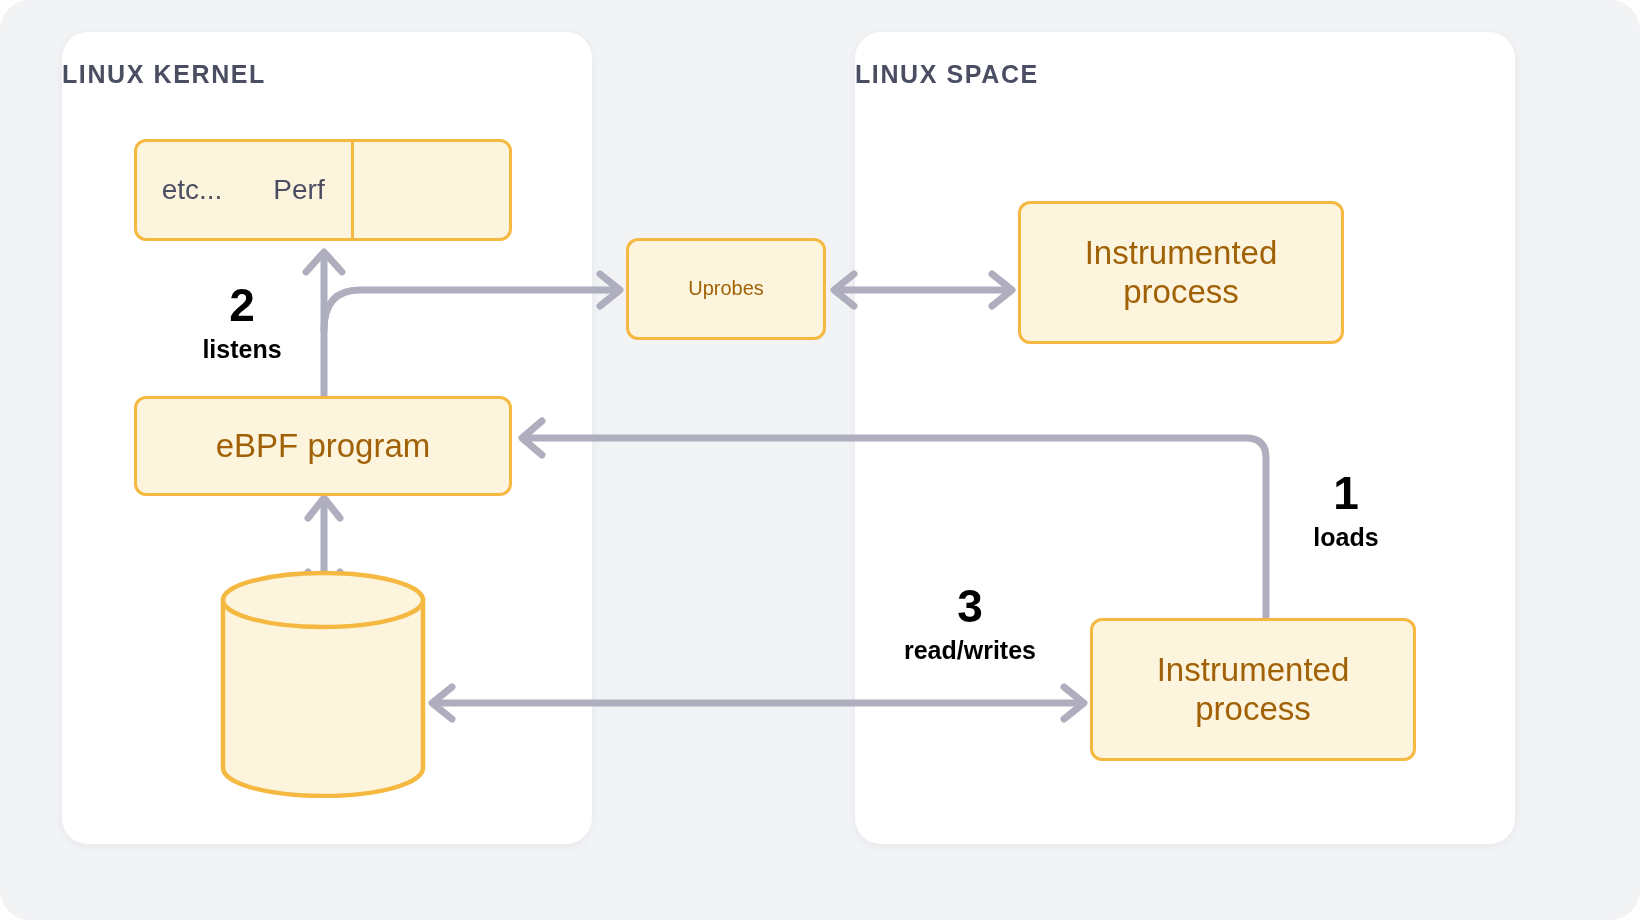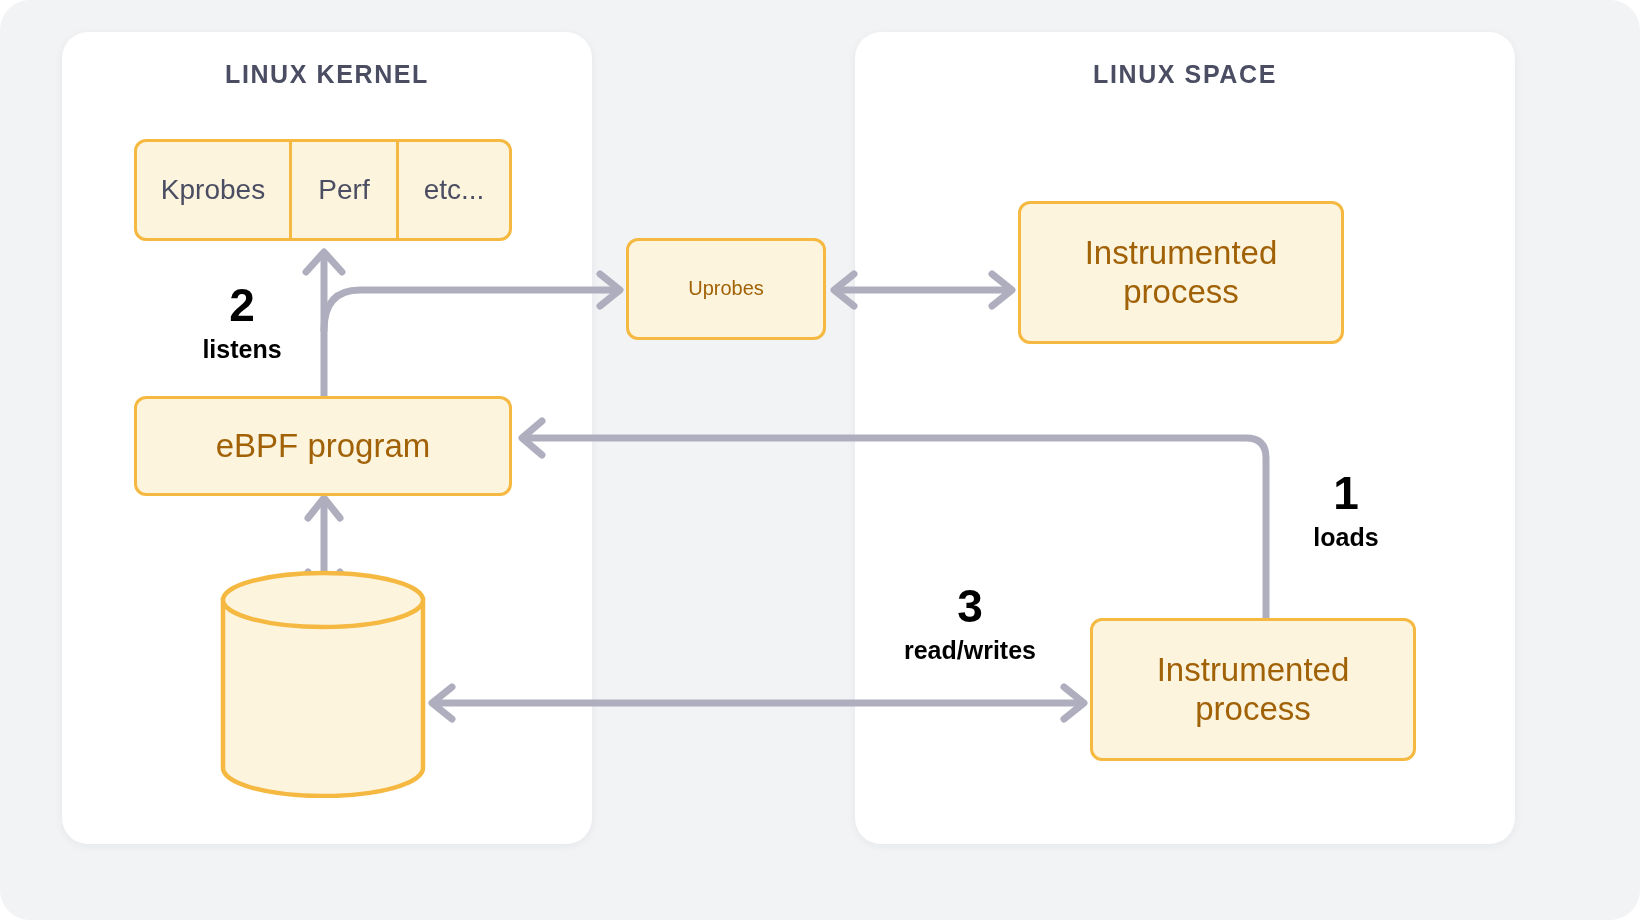--- a/index.html
+++ b/index.html
@@ -31,21 +31,21 @@
     box-shadow: 0 2px 10px rgba(30, 34, 55, 0.055);
   }
   #panel-kernel { left: 62px;  top: 32px; width: 530px;  height: 812px; }
   #panel-user   { left: 855px; top: 32px; width: 660px;  height: 812px; }
 
   .panel-title {
     position: absolute;
     top: 28px;
     left: 0;
     width: 100%;
-    text-align: center;
+    text-align: left;
     font-size: 25px;
     font-weight: bold;
     letter-spacing: 1.6px;
     color: #4b4e62;
     white-space: nowrap;
   }
 
   
   .nodebox {
     position: absolute;
@@ -191,23 +191,22 @@
       <path d="M 308 518 L 324 498 L 340 518"></path>
       <path d="M 308 572 L 324 592 L 340 572"></path>
 
       <path d="M 438 703 L 1076 703"></path>
       <path d="M 452 687 L 432 703 L 452 719"></path>
       <path d="M 1064 687 L 1084 703 L 1064 719"></path>
     </g>
   </svg>
 
   <div id="probes-strip">
-    <div class="probe-cell" id="probe-kprobes">Kprobes</div>
+    <div class="probe-cell" id="probe-etc">etc...</div>
     <div class="probe-cell" id="probe-perf">Perf</div>
-    <div class="probe-cell" id="probe-etc">etc...</div>
   </div>
 
   <div class="nodebox" id="box-ebpf-program">eBPF program</div>
 
   <div id="cyl-ebpf-map">
     <svg class="cyl-svg" width="206" height="228" viewBox="0 0 206 228">
       <path d="M 3 30 L 3 198 A 100 28 0 0 0 203 198 L 203 30 Z" fill="#fdf4de" stroke="#f5b942" stroke-width="4.5"></path>
       <ellipse cx="103" cy="30" rx="100" ry="27" fill="#fdf4de" stroke="#f5b942" stroke-width="4.5"></ellipse>
     </svg>
   </div>

